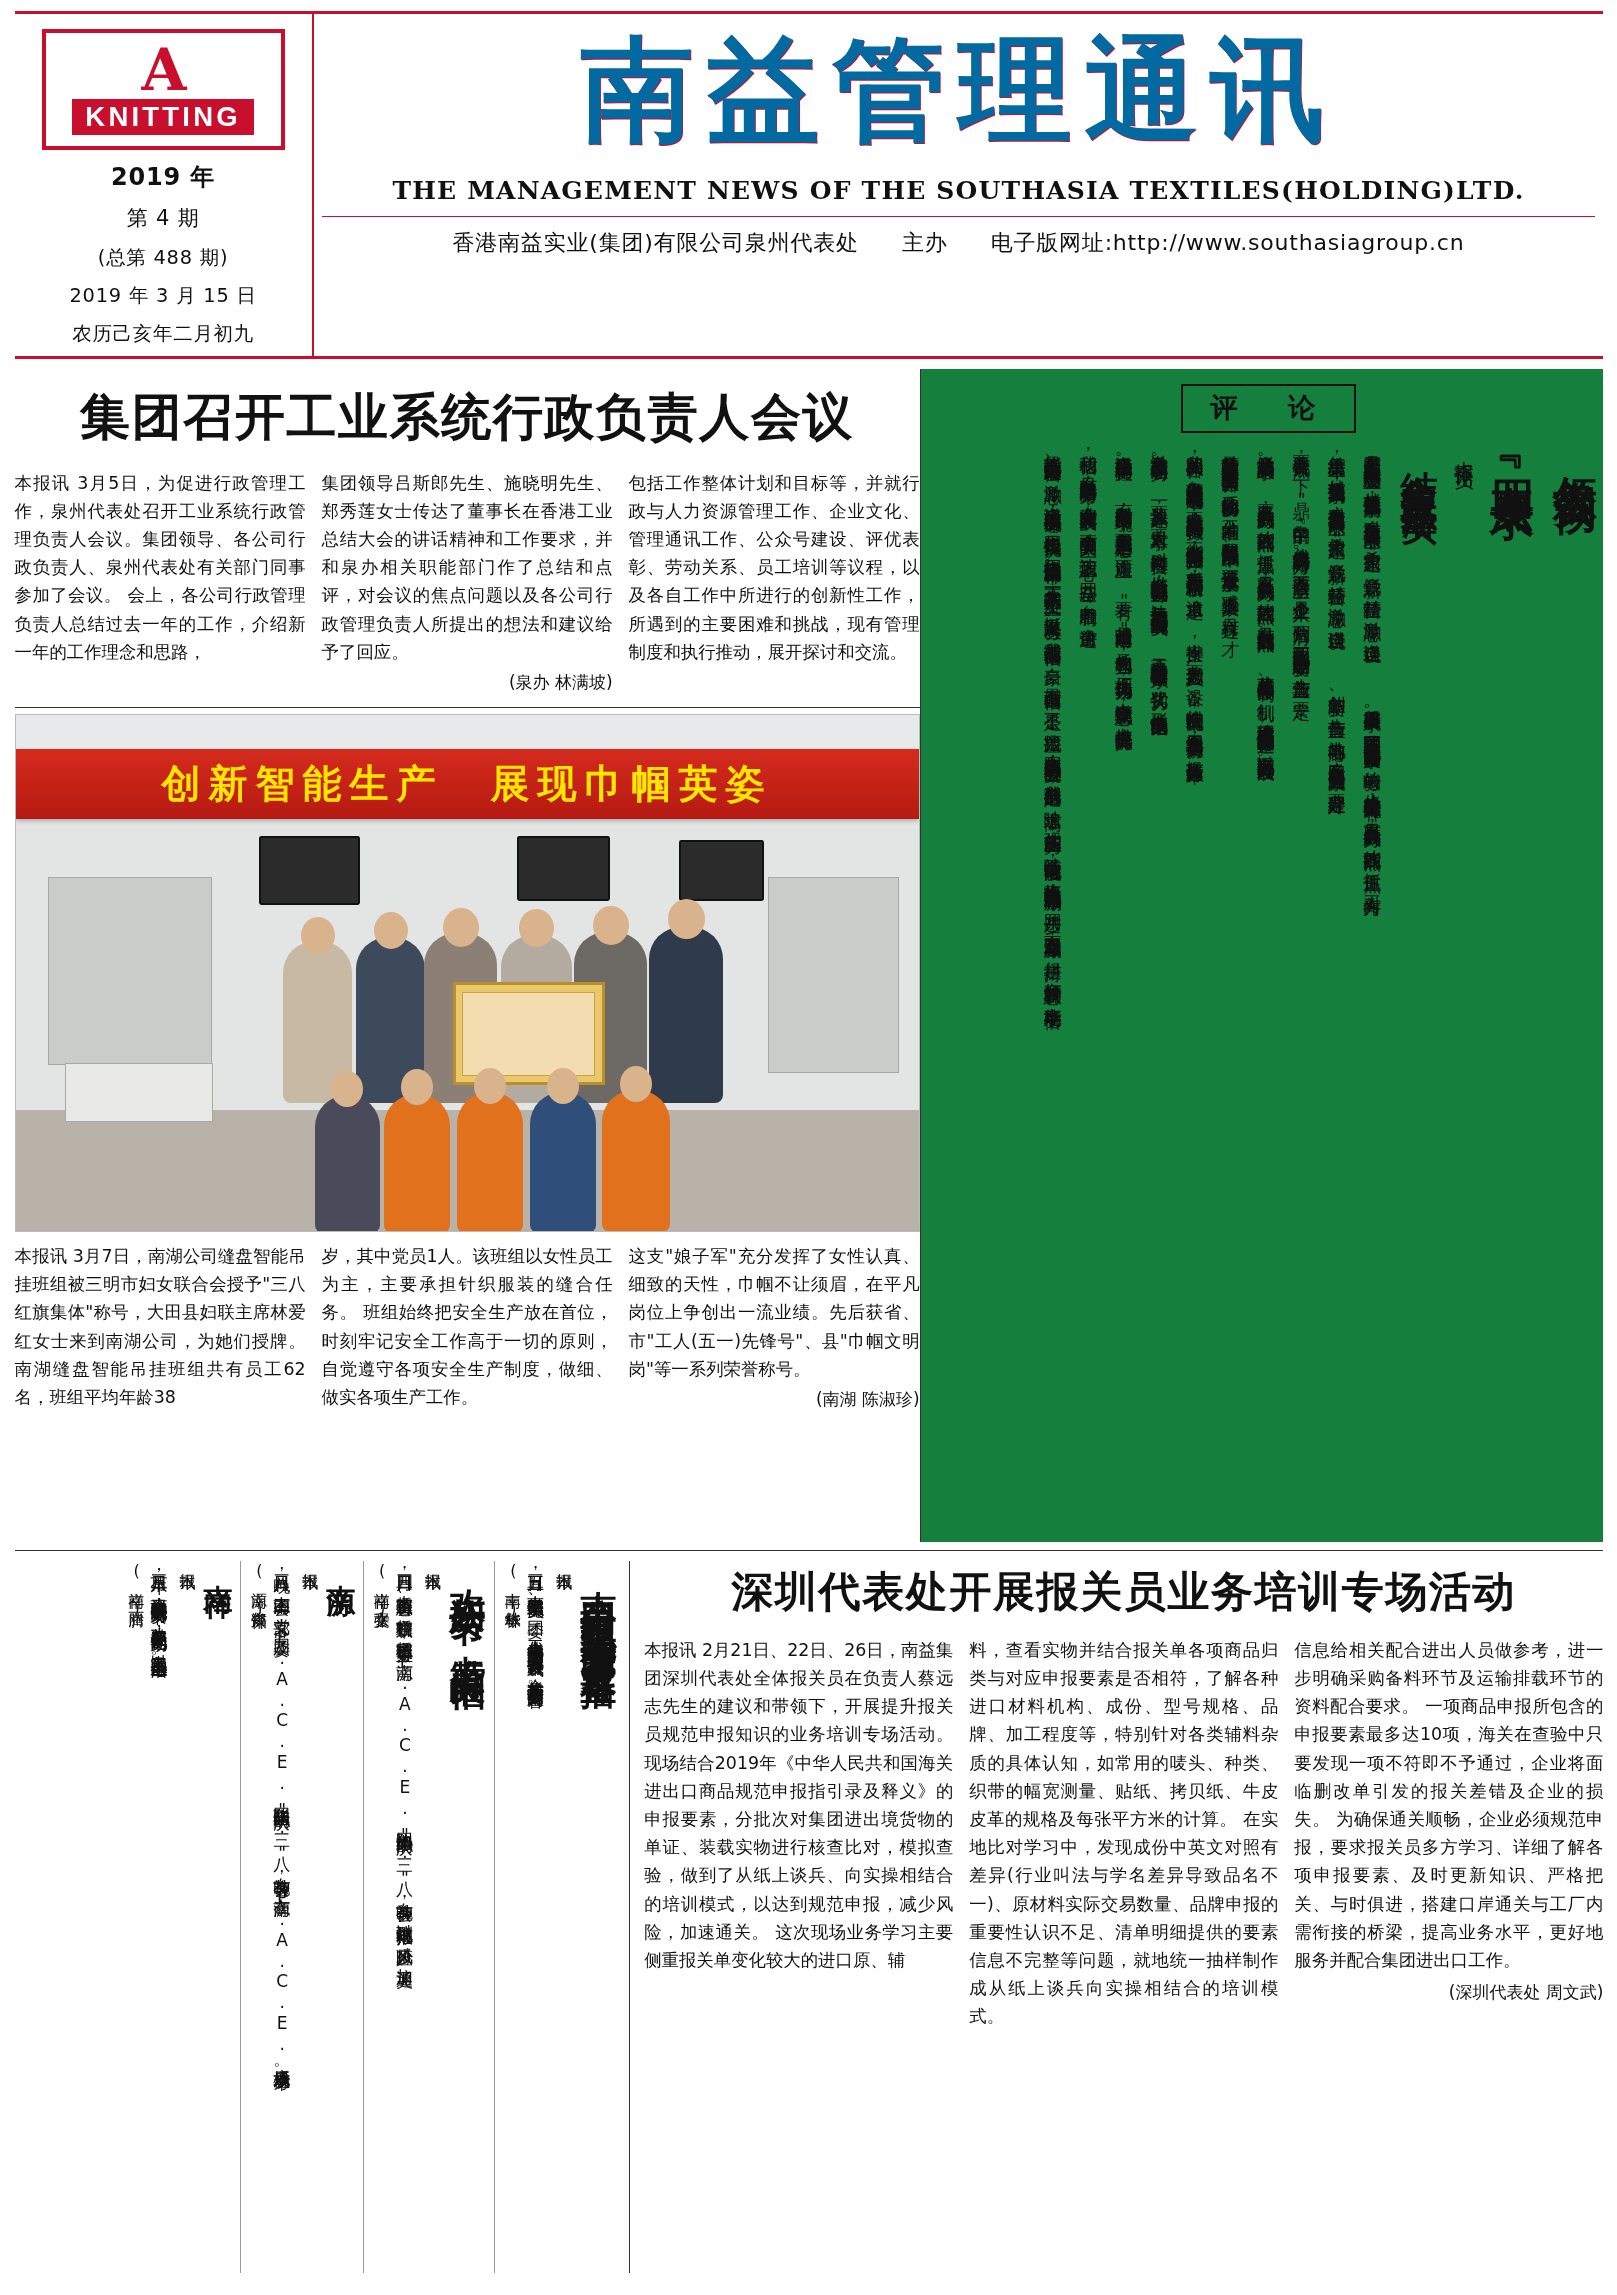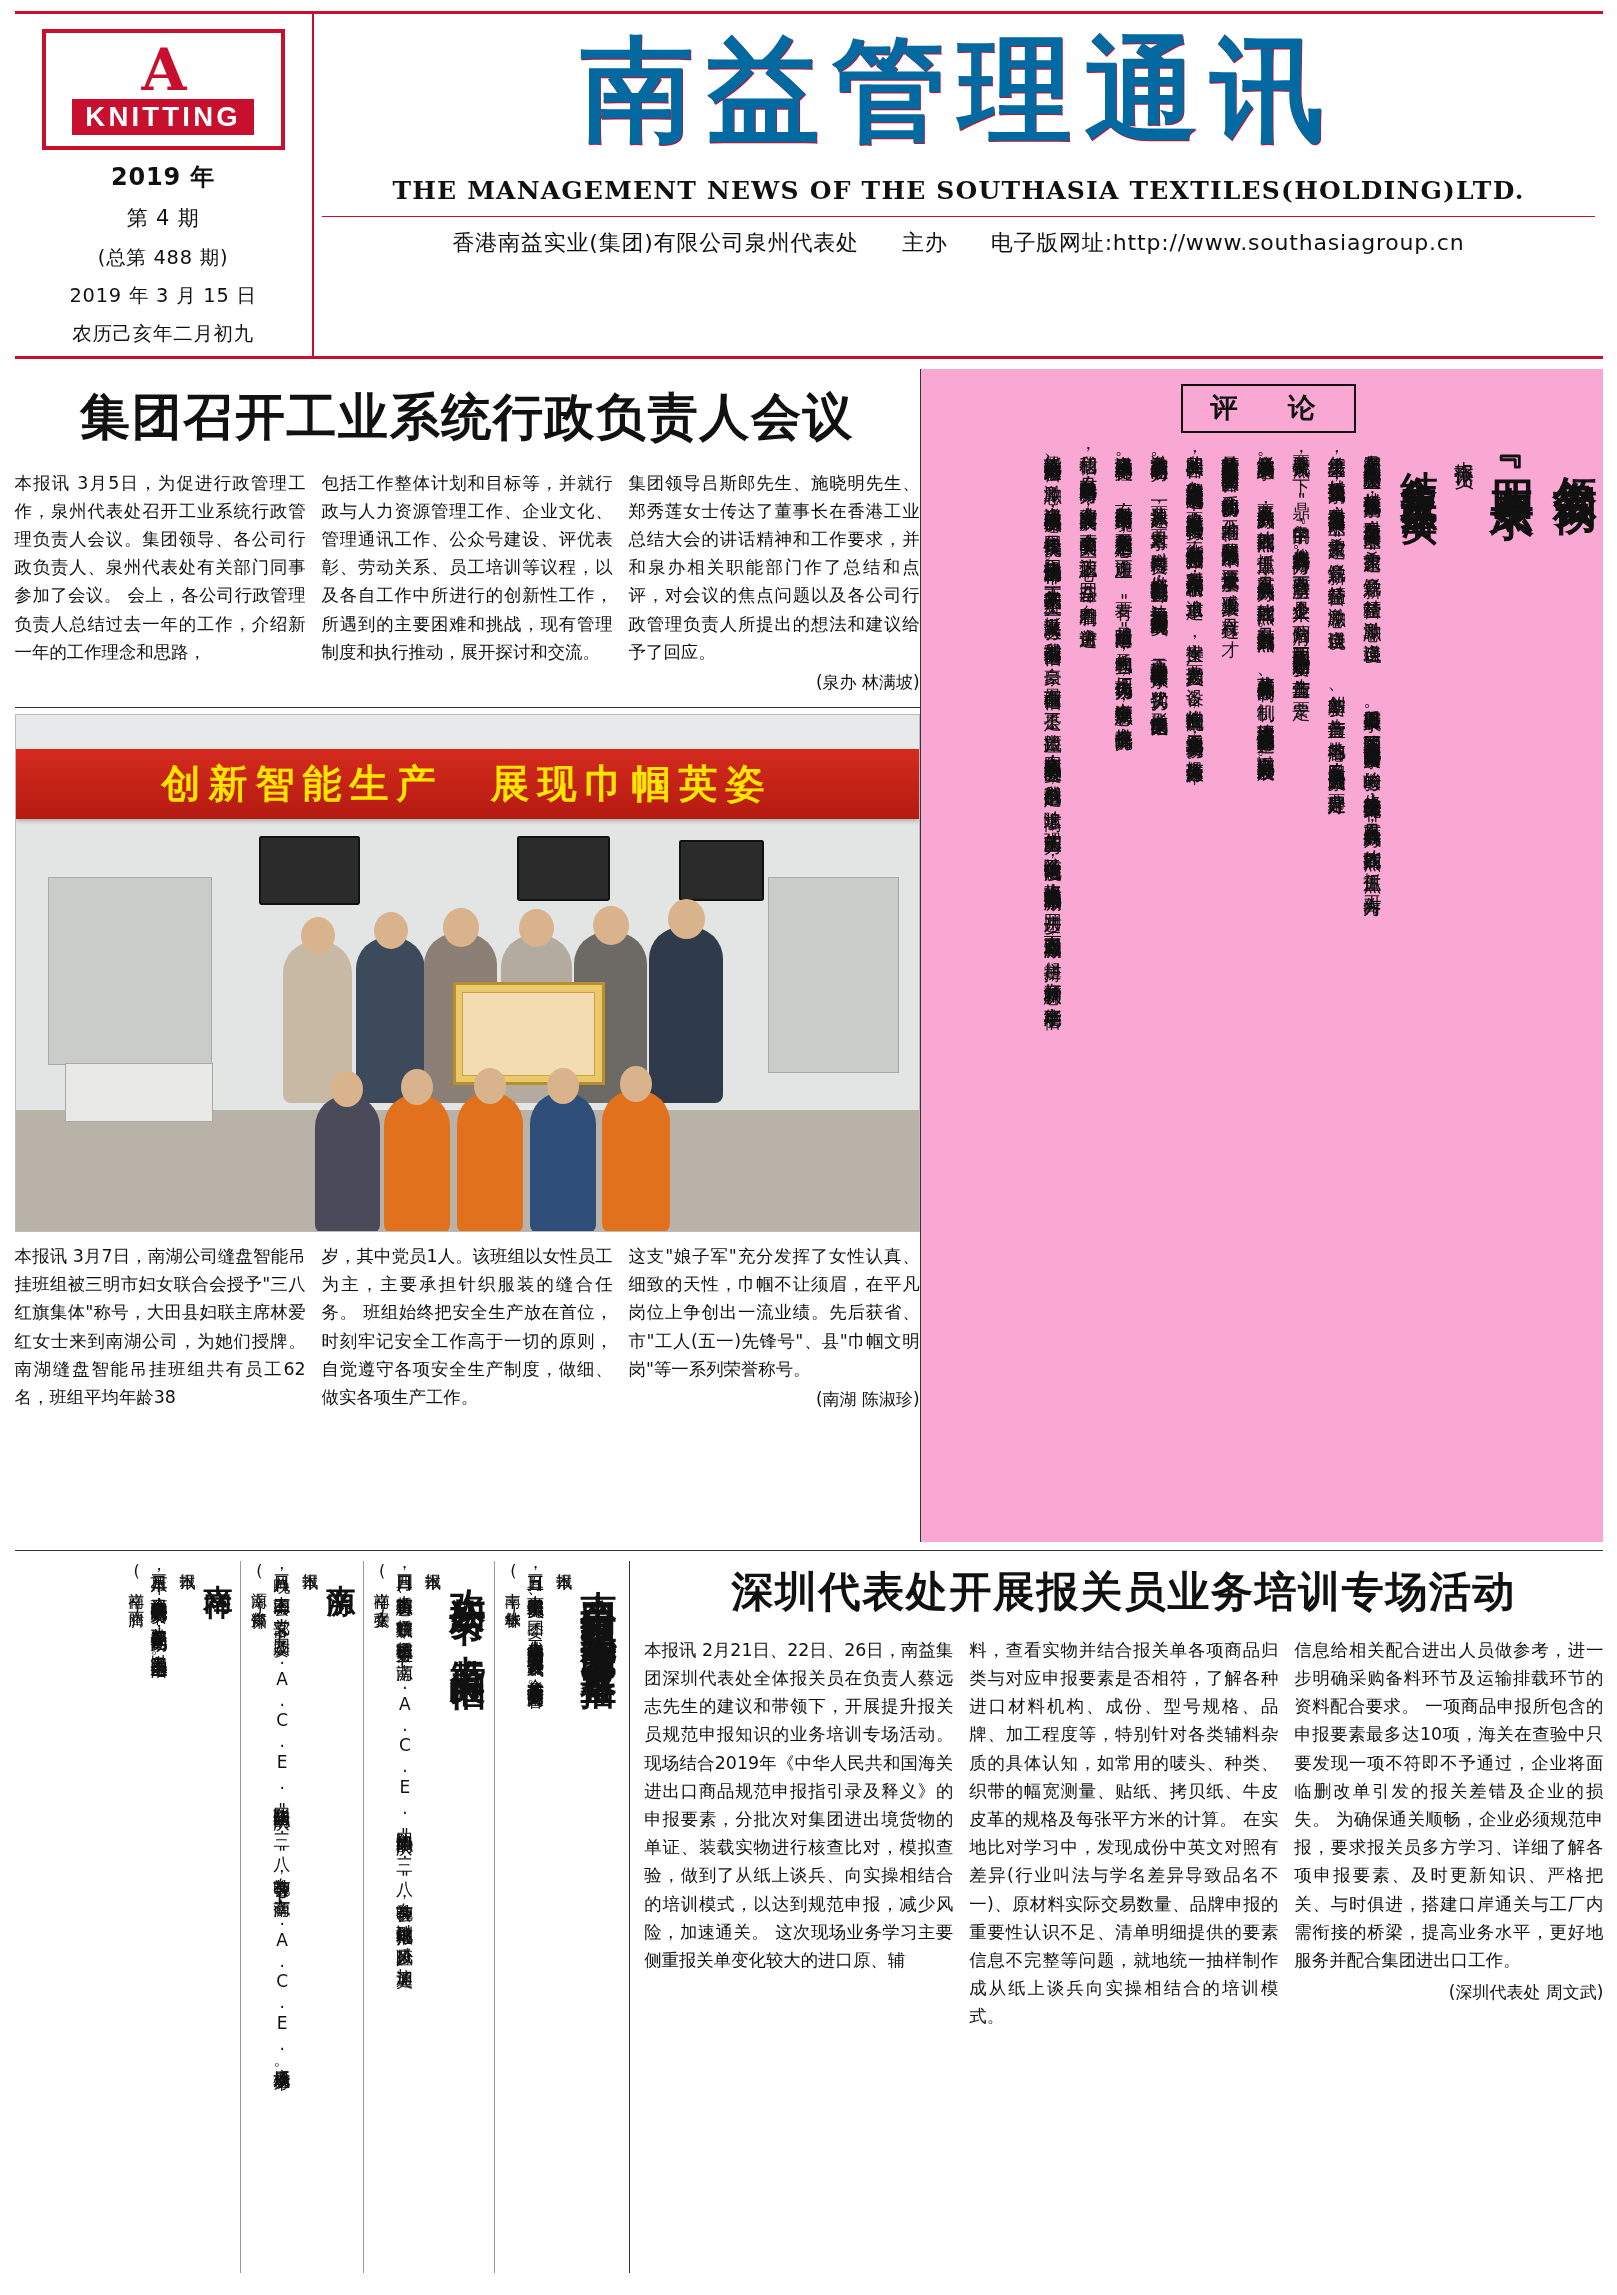--- a/index.html
+++ b/index.html
@@ -20,21 +20,21 @@
   .mast-right{flex:1;display:flex;flex-direction:column;align-items:center;justify-content:flex-start;padding-top:4.9px;}
   .paper-title{font-family:"DejaVu Serif","Liberation Serif",serif;font-weight:bold;color:#0369a1;font-size:113px;letter-spacing:13px;line-height:1.12;text-shadow:0.8px 0.8px 0 #c8102e;white-space:nowrap;margin-top:8px;}
   .paper-title-en{font-family:"DejaVu Serif","Liberation Serif",serif;font-weight:bold;font-size:25px;letter-spacing:1.2px;color:#111;margin-top:22px;white-space:nowrap;}
   .mast-rule{width:calc(100% - 16px);border-top:1.6px solid #c8102e;margin-top:11.3px;}
   .paper-sub{font-size:22px;margin-top:11.3px;letter-spacing:0.8px;white-space:nowrap;}
   .paper-sub .gap{display:inline-block;width:27.5px;}
 
   
   .main{display:flex;margin-top:9.7px;height:1173px;}
   .col-left{width:906px;padding-right:0;box-sizing:border-box;border-right:1.6px solid #333;}
-  .col-right{width:auto;flex:1;padding-left:13px;box-sizing:border-box;background:#f9a8d4;}
+  .col-right{width:auto;flex:1;padding-left:13px;box-sizing:border-box;background:#15803d;}
 
   h1.headline{font-family:"DejaVu Serif","Liberation Serif",serif;font-weight:bold;font-size:50px;letter-spacing:1.6px;text-align:center;margin:14.6px 0 18px 0;color:#111;}
   h2.headline2{font-family:"DejaVu Serif","Liberation Serif",serif;font-weight:bold;font-size:44px;letter-spacing:0.8px;text-align:center;margin:11.3px 0 13px 0;color:#111;}
 
   .cols3{display:flex;gap:16px;}
   .cols3 .c{flex:1;}
   .body-text{font-size:17.4px;line-height:1.62;text-align:justify;color:#111;font-family:"DejaVu Sans","Liberation Sans",sans-serif;}
   .byline{text-align:right;font-size:17px;margin-top:4.9px;}
 
   .rule-h{border-top:1.6px solid #333;margin:13px 0 6.5px 0;}
@@ -118,26 +118,26 @@
 
     <div class="col-left">
 
       <h1 class="headline">集团召开工业系统行政负责人会议</h1>
       <div class="cols3">
         <div class="c">
             <div class="body-text">本报讯  3月5日，为促进行政管理工作，泉州代表处召开工业系统行政管理负责人会议。集团领导、各公司行政负责人、泉州代表处有关部门同事参加了会议。
 会上，各公司行政管理负责人总结过去一年的工作，介绍新一年的工作理念和思路，</div>
           </div>
         <div class="c">
-            <div class="body-text">包括工作整体计划和目标等，并就行政与人力资源管理工作、企业文化、管理通讯工作、公众号建设、评优表彰、劳动关系、员工培训等议程，以及各自工作中所进行的创新性工作，所遇到的主要困难和挑战，现有管理制度和执行推动，展开探讨和交流。</div>
-          </div>
-        <div class="c">
           <div class="body-text">集团领导吕斯郎先生、施晓明先生、郑秀莲女士传达了董事长在香港工业总结大会的讲话精神和工作要求，并和泉办相关职能部门作了总结和点评，对会议的焦点问题以及各公司行政管理负责人所提出的想法和建议给予了回应。</div>
           <div class="byline">(泉办  林满坡)</div>
         </div>
+        <div class="c">
+            <div class="body-text">包括工作整体计划和目标等，并就行政与人力资源管理工作、企业文化、管理通讯工作、公众号建设、评优表彰、劳动关系、员工培训等议程，以及各自工作中所进行的创新性工作，所遇到的主要困难和挑战，现有管理制度和执行推动，展开探讨和交流。</div>
+          </div>
       </div>
 
       <div class="rule-h"></div>
 
 
       <div class="photo-wrap">
         <div class="ph-ceil"></div>
         <div class="ph-mid"></div>
         <div class="ph-floor"></div>
         <div class="photo-banner">

